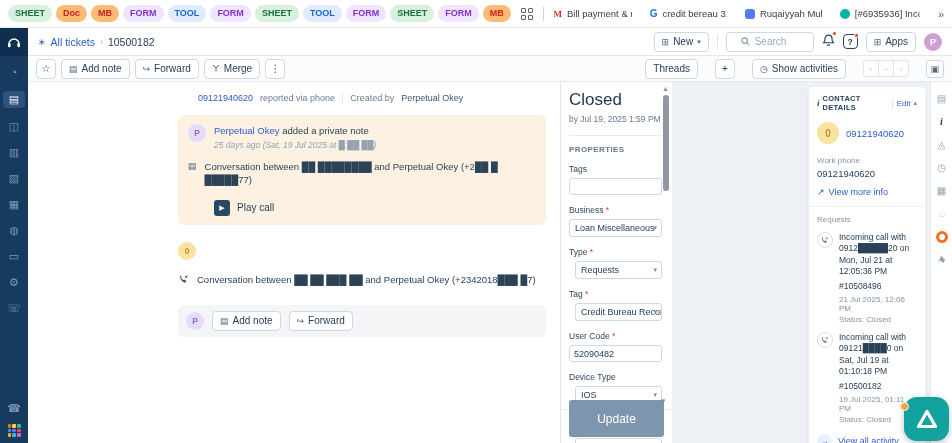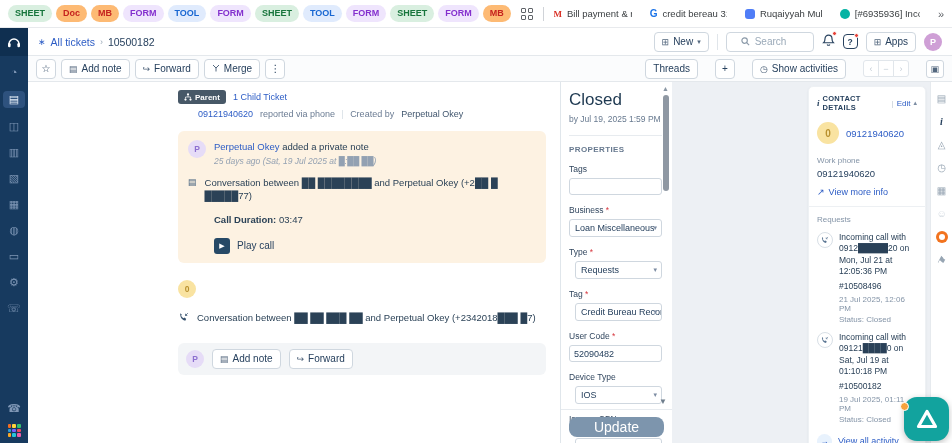--- a/index.html
+++ b/index.html
@@ -119,22 +119,22 @@
   .pinput{width:100%;height:17px;border:1px solid #cfd7df;border-radius:3px;margin-top:4px;font-size:9px;
           padding:0 4px;color:#27415e;background:#fff;font-family:"Liberation Sans",sans-serif}
   .pselect{height:18px;border:1px solid #cfd7df;border-radius:3px;margin-top:4px;font-size:9px;color:#27415e;
            display:flex;align-items:center;padding:0 14px 0 5px;position:relative;background:#fff;white-space:nowrap;overflow:hidden}
   .pselect::after{content:"▾";position:absolute;right:4px;color:#7c8ca2;font-size:7px}
   .pselect.indent{margin-left:6px}
   .p-up{position:absolute;top:3px;right:3px;color:#8b98a5;font-size:7px}
   .p-thumb{position:absolute;top:13px;right:3px;width:6px;height:96px;background:#8f98a3;border-radius:3px}
   .p-dn{position:absolute;bottom:37px;right:5px;color:#6e7d8c;font-size:8px}
   .p-footdiv{position:absolute;bottom:33px;left:0;right:0;border-top:1px solid #e7ebef}
-  .update{position:absolute;bottom:6px;left:8px;right:8px;height:20px;background:#7d95ad;color:#fff;
-          border-radius:8px;font-size:14px;display:flex;align-items:center;justify-content:center}
+  .update{position:absolute;bottom:6px;left:8px;right:8px;height:37px;background:#7d95ad;color:#fff;
+          border-radius:3px;font-size:12px;display:flex;align-items:center;justify-content:center}
 
   
   .widgets{position:absolute;right:26px;top:86px;width:118px}
   .card{background:#fff;border:1px solid #eef1f4;border-radius:5px;box-shadow:0 1px 2px rgba(24,50,71,.08)}
   .contact-card{padding:7px 8px 8px}
   .cc-head{display:flex;align-items:center;gap:3px}
   .cc-i{font-family:"Liberation Serif",serif;font-style:italic;font-weight:bold;font-size:9px}
   .cc-title{font-size:7.5px;font-weight:bold;letter-spacing:.3px}
   .cc-pipe{color:#c3ccd4;font-size:8px}
   .cc-edit{color:#2c5cc5;font-size:8px}
@@ -326,32 +326,20 @@
         <span class="pbtn">−</span>
         <span class="pbtn">›</span>
       </span>
       <span class="expandbtn">▣</span>
     </div>
   </div>
 
   <div class="main-bg"></div>
 
   <div class="convo">
-    <div class="badge-row">
-      <span class="parent-badge">
-        <svg width="8" height="8" viewBox="0 0 8 8">
-          <circle cx="4" cy="1.4" r="1.1" fill="#fff"></circle>
-            <circle cx="1.5" cy="6.6" r="1.1" fill="#fff"></circle>
-            <circle cx="6.5" cy="6.6" r="1.1" fill="#fff"></circle>
-          <path d="M4 2.5V4M4 4H1.5v1.5M4 4h2.5v1.5" stroke="#fff" stroke-width=".7" fill="none"></path>
-        </svg>
-        <span>Parent</span>
-      </span>
-      <span class="child-link">1 Child Ticket</span>
-    </div>
 
     <div class="meta-row">
       <span class="blue">09121940620</span>
       <span>reported via phone</span>
       <span class="meta-div"></span>
       <span>Created by</span>
       <span style="color:#41566e">Perpetual Okey</span>
     </div>
 
     <div class="note-card">
@@ -361,24 +349,20 @@
           <div class="l1">
             <span class="blue">Perpetual Okey</span>
             <span>added a private note</span>
           </div>
           <div class="l2">25 days ago (Sat, 19 Jul 2025 at █:██ ██)</div>
         </div>
       </div>
       <div class="nbody">
         <span class="nic">▤</span>
         <span class="ntext">Conversation between ██ ████████ and Perpetual Okey (+2██ █ █████77)</span>
-      </div>
-      <div class="dur">
-        <b>Call Duration:</b>
-        <span>03:47</span>
       </div>
       <div class="play-row">
         <span class="play-btn">▶</span>
         <span>Play call</span>
       </div>
     </div>
 
     <div class="reply">
       <div class="hrow">
         <span class="av yellow">0</span>

